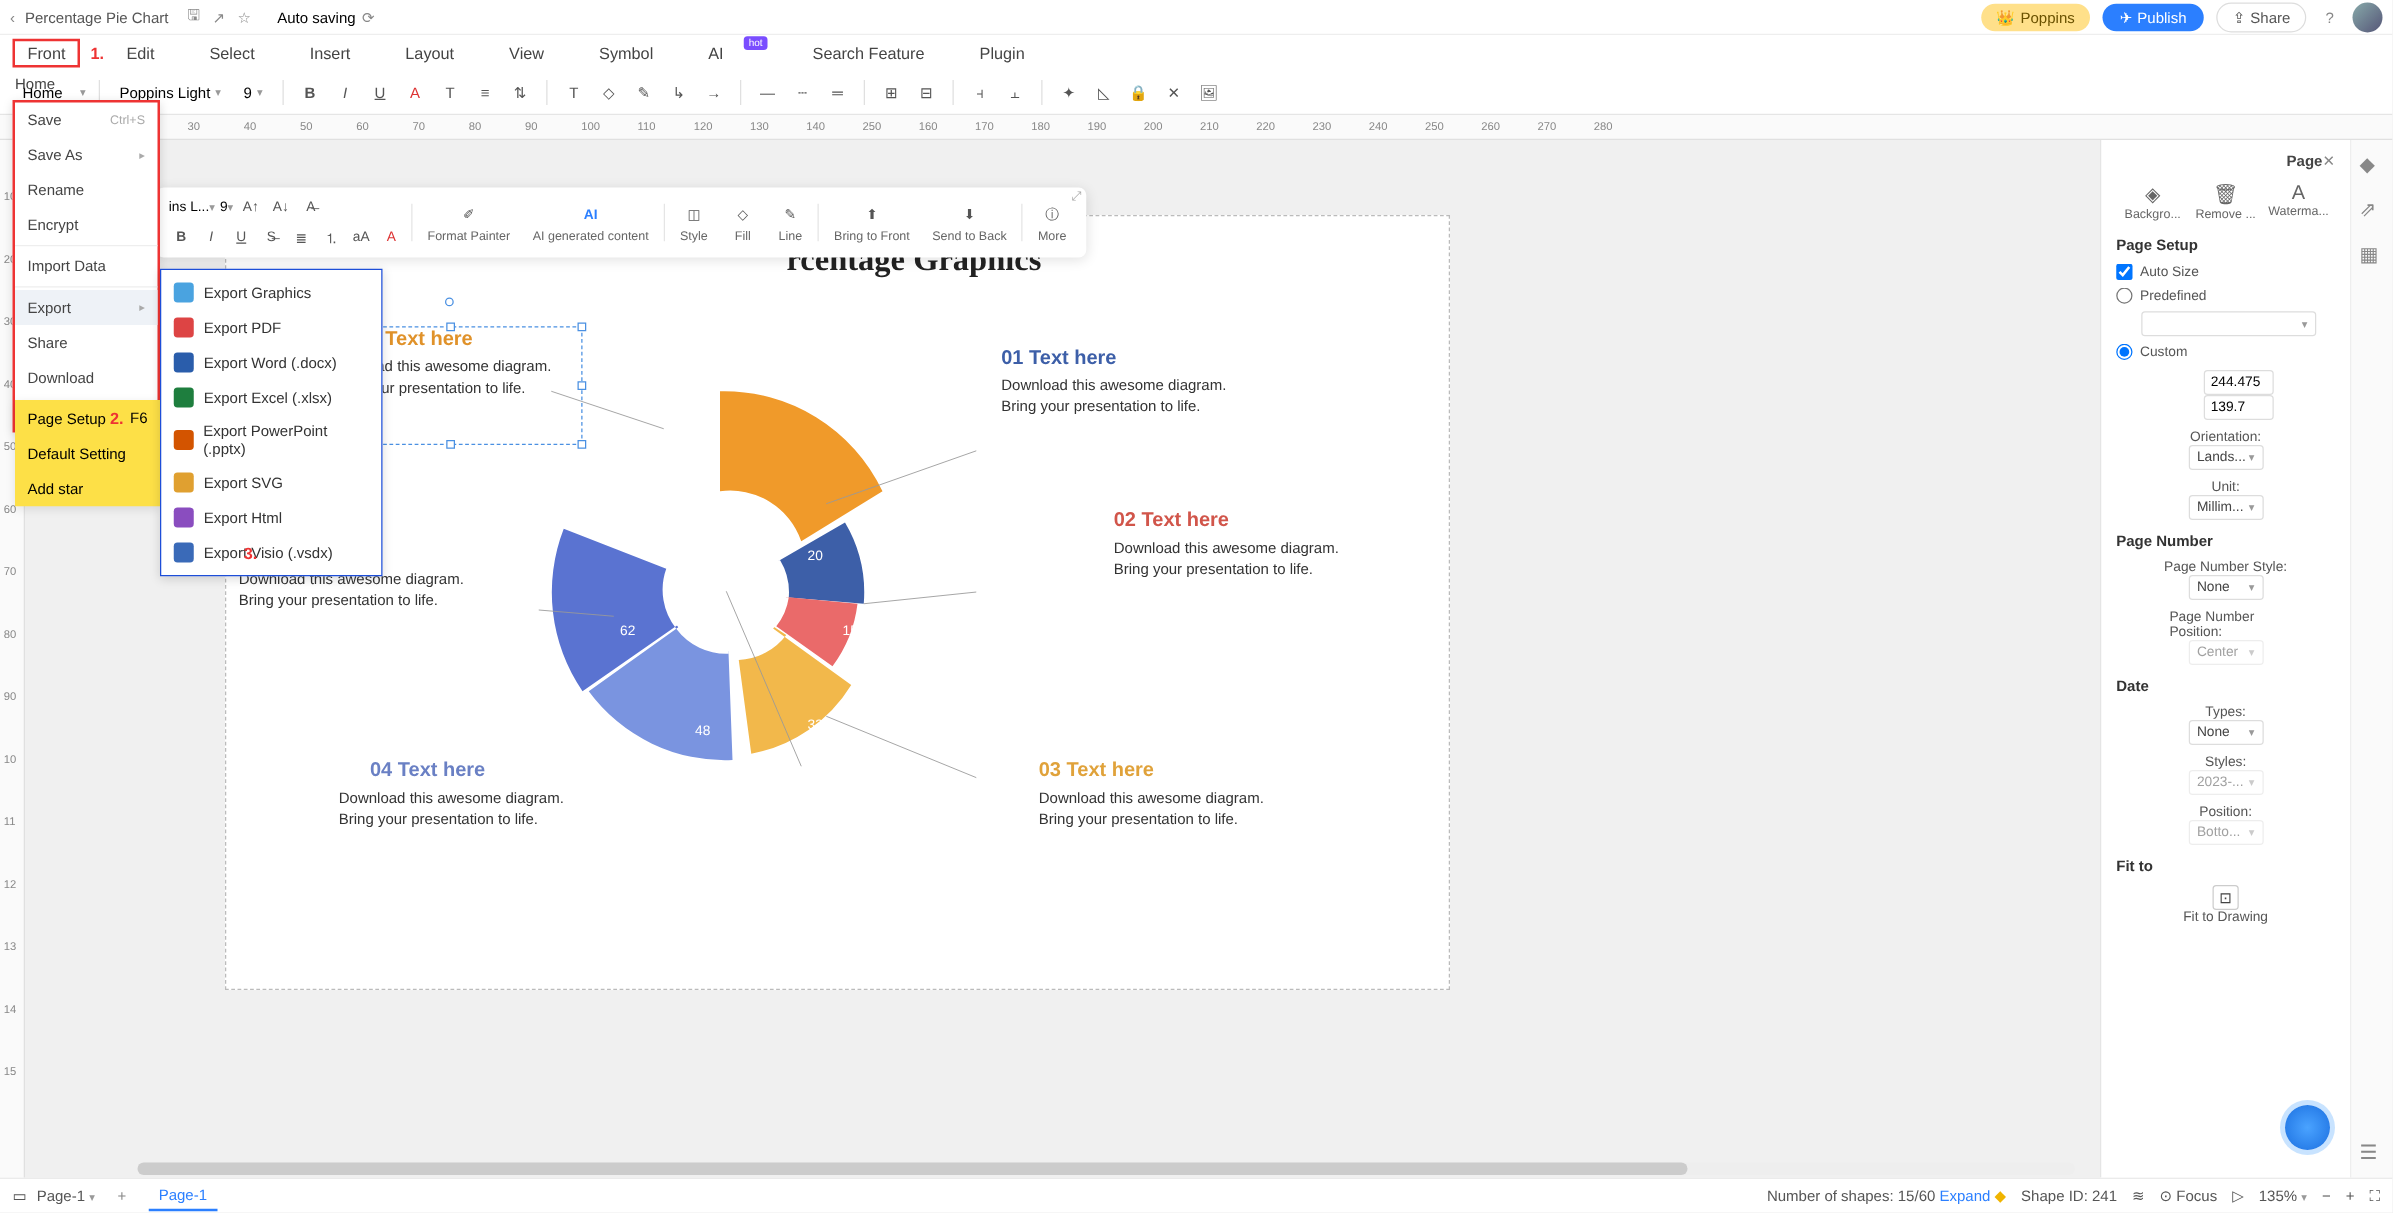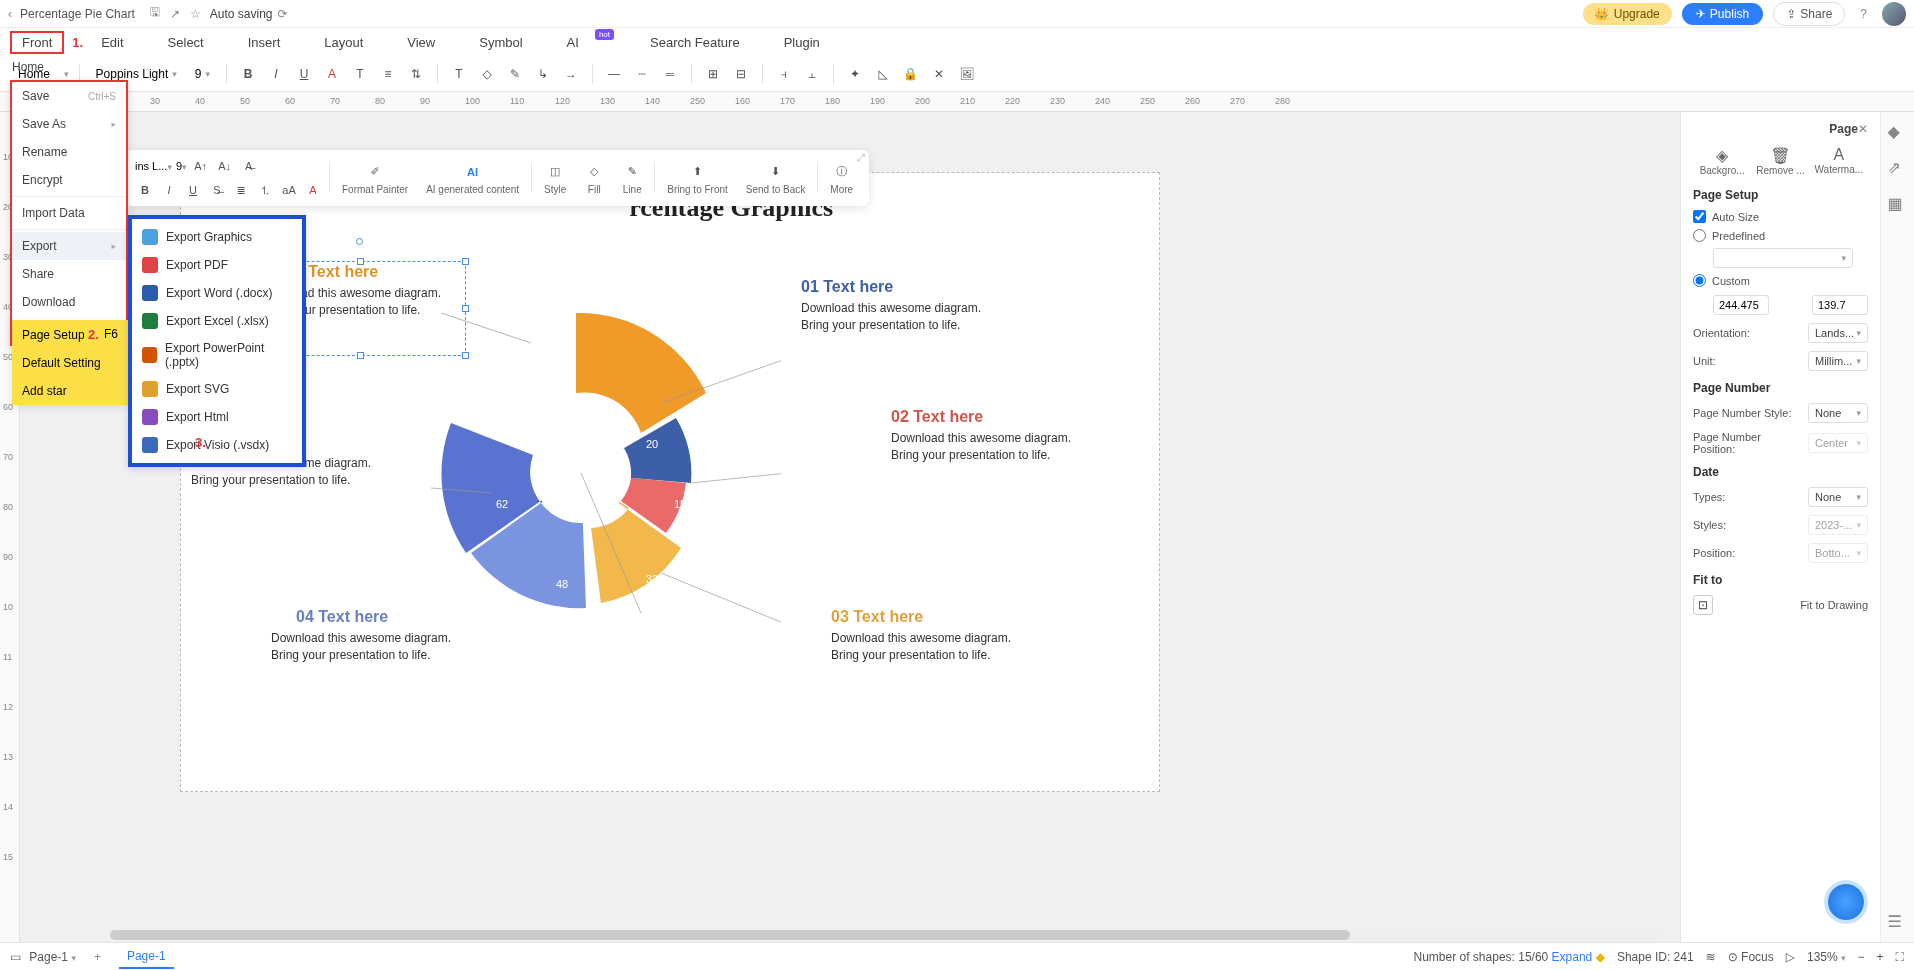--- a/index.html
+++ b/index.html
@@ -3,21 +3,21 @@
 <meta charset="utf-8">
 <style>
 * { margin: 0; padding: 0; box-sizing: border-box; font-family: -apple-system, BlinkMacSystemFont, "Segoe UI", Arial, sans-serif; }
 body { background: #f5f5f5; width: 1914px; height: 970px; overflow: hidden; position: relative; }
 
 
 .title-bar { height: 28px; background: #fff; display: flex; align-items: center; padding: 0 8px; font-size: 12px; color: #555; border-bottom: 1px solid #eee; }
 .title-bar .back { margin-right: 8px; color: #888; cursor: pointer; }
 .title-bar .doc-title { margin-right: 10px; }
 .title-bar .icon-sm { margin: 0 5px; color: #888; }
-.title-bar .autosave { color: #404040; margin-left: 4px; }
+.title-bar .autosave { color: #000000; margin-left: 16px; }
 .title-bar .right { margin-left: auto; display: flex; align-items: center; gap: 10px; }
 .btn-upgrade { background: #ffe08a; color: #6b5200; padding: 4px 12px; border-radius: 14px; font-size: 12px; display: flex; align-items: center; gap: 4px; }
 .btn-publish { background: #2b7fff; color: #fff; padding: 4px 14px; border-radius: 14px; font-size: 12px; display: flex; align-items: center; gap: 4px; }
 .btn-share { background: #fff; border: 1px solid #ddd; padding: 4px 12px; border-radius: 14px; font-size: 12px; display: flex; align-items: center; gap: 4px; }
 .avatar { width: 24px; height: 24px; border-radius: 50%; background: linear-gradient(135deg,#8aa,#557); }
 
 
 .menu-bar { height: 28px; background: #fff; display: flex; align-items: center; padding: 0 10px; font-size: 13px; color: #444; gap: 28px; position: relative; }
 .menu-bar .menu-item { padding: 3px 8px; cursor: pointer; }
 .menu-bar .file-active { border: 2px solid #e33; padding: 2px 10px; }
@@ -44,39 +44,39 @@
 
 
 .file-menu { position: absolute; left: 10px; top: 56px; width: 118px; background: #fff; box-shadow: 0 2px 8px rgba(0,0,0,.15); border: 2px solid #e33; z-index: 100; font-size: 12px; }
 .file-menu .fm-item { padding: 7px 10px; display: flex; justify-content: space-between; align-items: center; cursor: pointer; color: #444; }
 .file-menu .fm-item.highlight { background: #eef2f7; }
 .file-menu .shortcut { color: #aaa; font-size: 10px; }
 .file-menu .arrow { color: #aaa; font-size: 9px; }
 .file-menu .sep { height: 1px; background: #eee; margin: 2px 0; }
 
 
-.export-menu { position: absolute; left: 128px; top: 215px; width: 178px; background: #fff; box-shadow: 0 2px 8px rgba(0,0,0,.15); border: 4px solid #1d4ed8; z-index: 101; font-size: 12px; padding: 4px 0; }
+.export-menu { position: absolute; left: 128px; top: 215px; width: 178px; background: #fff; box-shadow: 0 2px 8px rgba(0,0,0,.15); border: 1px solid #1d4ed8; z-index: 101; font-size: 12px; padding: 4px 0; }
 .export-menu .em-item { padding: 6px 10px; display: flex; align-items: center; gap: 8px; cursor: pointer; color: #333; }
 .export-menu .em-icon { width: 16px; height: 16px; border-radius: 3px; display: inline-block; }
 
 
 .float-toolbar { position: absolute; left: 125px; top: 150px; background: #fff; box-shadow: 0 2px 10px rgba(0,0,0,.12); border-radius: 6px; padding: 6px 10px; display: flex; align-items: center; gap: 6px; z-index: 50; font-size: 11px; }
 .float-toolbar .ft-col { display: flex; flex-direction: column; align-items: center; gap: 2px; padding: 0 6px; }
 .float-toolbar .ft-icon { width: 20px; height: 20px; display: flex; align-items: center; justify-content: center; color: #555; }
 .float-toolbar .ft-label { font-size: 10px; color: #666; white-space: nowrap; }
 .float-toolbar .ft-divider { width: 1px; height: 30px; background: #e5e5e5; }
 .float-toolbar .row2 { display: flex; align-items: center; gap: 4px; }
 
 
 .right-panel { width: 200px; background: #fff; border-left: 1px solid #e5e5e5; padding: 10px 12px; font-size: 12px; color: #444; overflow-y: auto; }
 .right-panel h4 { font-size: 12px; font-weight: 600; margin: 10px 0 8px; color: #333; }
 .right-panel .panel-header { display: flex; justify-content: flex-end; align-items: center; margin-bottom: 10px; }
 .right-panel .icon-row { display: flex; justify-content: space-around; text-align: center; font-size: 10px; color: #666; margin-bottom: 12px; }
 .right-panel .icon-row div { flex: 1; }
-.right-panel .field-row { display: flex; justify-content: space-between; align-items: center; margin: 8px 0; }
+.right-panel .field-row { display: flex; justify-content: space-between; align-items: center; margin: 8px 0; flex-direction: column; }
 .right-panel .small-input { width: 56px; border: 1px solid #ddd; padding: 3px 5px; font-size: 11px; border-radius: 3px; }
 .right-panel .small-select { border: 1px solid #ddd; padding: 3px 6px; font-size: 11px; border-radius: 3px; background: #fff; min-width: 60px; display: flex; justify-content: space-between; align-items: center; }
 .right-panel label { font-size: 11px; color: #555; }
 .radio-row { display: flex; align-items: center; gap: 6px; margin: 6px 0; }
 
 
 .right-strip { width: 34px; background: #fafafa; border-left: 1px solid #eee; display: flex; flex-direction: column; align-items: center; padding-top: 10px; gap: 16px; }
 .right-strip .strip-icon { width: 20px; height: 20px; color: #888; cursor: pointer; }
 
 
@@ -107,21 +107,21 @@
 
 <div class="title-bar">
   <span class="back">‹</span>
   <span class="doc-title">Percentage Pie Chart</span>
   <span class="icon-sm">🖫</span>
   <span class="icon-sm">↗</span>
   <span class="icon-sm">☆</span>
   <span class="autosave">Auto saving</span>
   <span class="icon-sm">⟳</span>
   <div class="right">
-    <div class="btn-upgrade">👑 <span>Upgrade</span></div>
+    <div class="btn-upgrade">👑 <span>Poppins</span></div>
     <div class="btn-publish">✈ <span>Publish</span></div>
     <div class="btn-share">⇪ <span>Share</span></div>
     <span class="icon-sm">?</span>
     <div class="avatar"></div>
   </div>
 </div>
 
 <div class="menu-bar">
   <span class="menu-item file-active">Front</span>
   <span class="red-annotation" style="margin-left:-20px;">1.</span>

